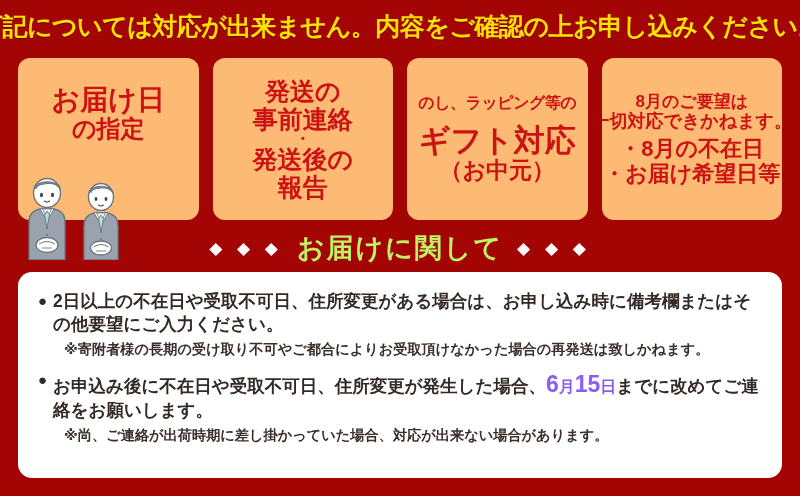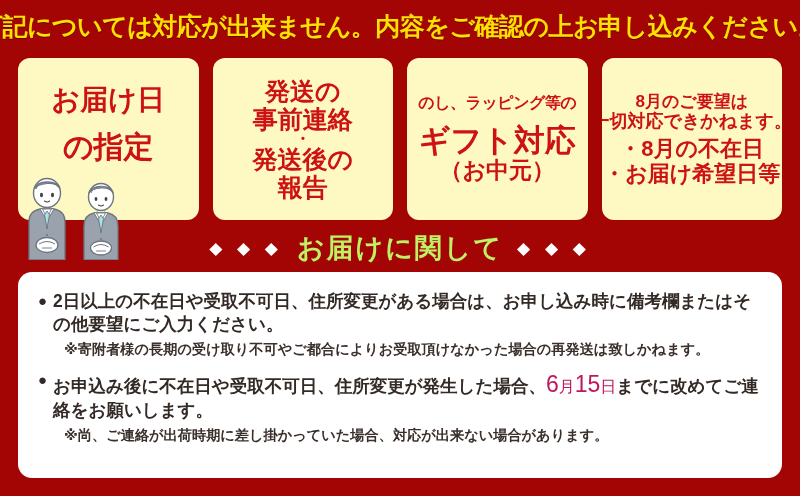--- a/index.html
+++ b/index.html
@@ -27,21 +27,21 @@
   }
 
   
   .boxes{
     position:absolute; left:18px; top:58px;
     width:764px; height:162px;
     display:flex; gap:14px;
   }
   .box{
     flex:1 1 0;
-    background:#fef9c3;
+    background:#fdba74;
     border-radius:12px;
     position:relative;
     display:flex;
     flex-direction:column;
     align-items:center;
     justify-content:center;
     padding:6px 4px;
     overflow:hidden;
   }
   .box-line{
@@ -49,21 +49,21 @@
     font-weight:bold;
     text-align:center;
     line-height:1.12;
     white-space:nowrap;
   }
   .dot-line{ font-size:16px; line-height:0.8; }
 
   
   #box-1 .b1a{ font-size:28px; }
   #box-1 .b1b{ font-size:20px; }
-  #box-1 .b1c{ font-size:30px; margin-top:15px; }
+  #box-1 .b1c{ font-size:24px; margin-top:1px; }
   #box-1{ justify-content:flex-start; padding-top:26px; }
 
   #box-2 .l{ font-size:25px; }
   #box-3 .g1{ font-size:16px; letter-spacing:-0.5px;}
   #box-3 .g2{ font-size:31px;margin-top:12px; }
   #box-3 .g3{ font-size:23px; }
   #box-4 .w1{ font-size:17px; }
   #box-4 .w2{ font-size:18px; }
   #box-4 .w3{ font-size:22px; margin-top:6px; }
   #box-4 .w4{ font-size:22px; }
@@ -118,22 +118,22 @@
   .note{
     color:#3a2f2a;
     font-weight:bold;
     font-size:14.2px;
     line-height:1.3;
     margin-left:26px;
     margin-top:4px;
     white-space:nowrap;
   }
   .date-hl{
-    color:#be185d;
-    font-weight:normal;
+    color:#8b5cf6;
+    font-weight:bold;
   }
   .date-hl .num{ font-size:23px; }
   .date-hl .unit{ font-size:16px; }
 </style>
 </head>
 <body>
 
 <div class="header-band">
   <div class="header-title">下記については対応が出来ません。内容をご確認の上お申し込みください。</div>
 </div>

